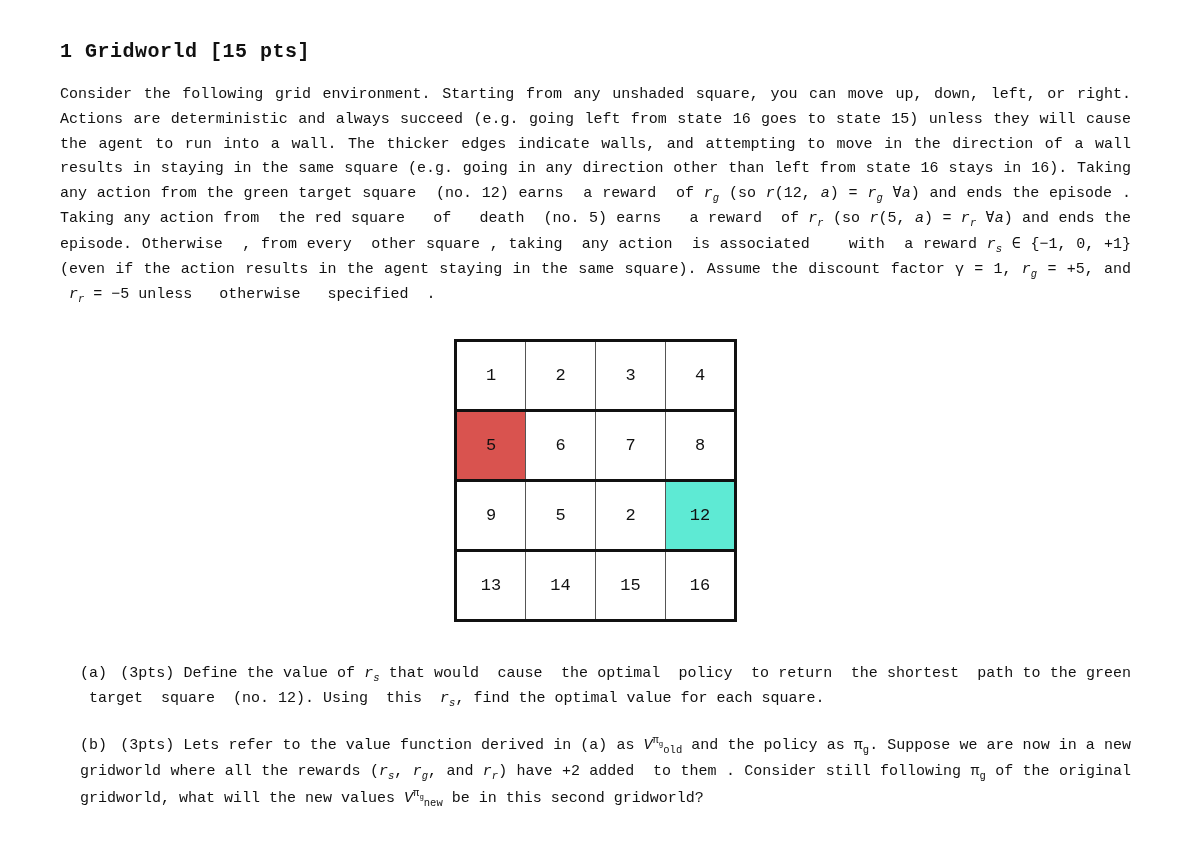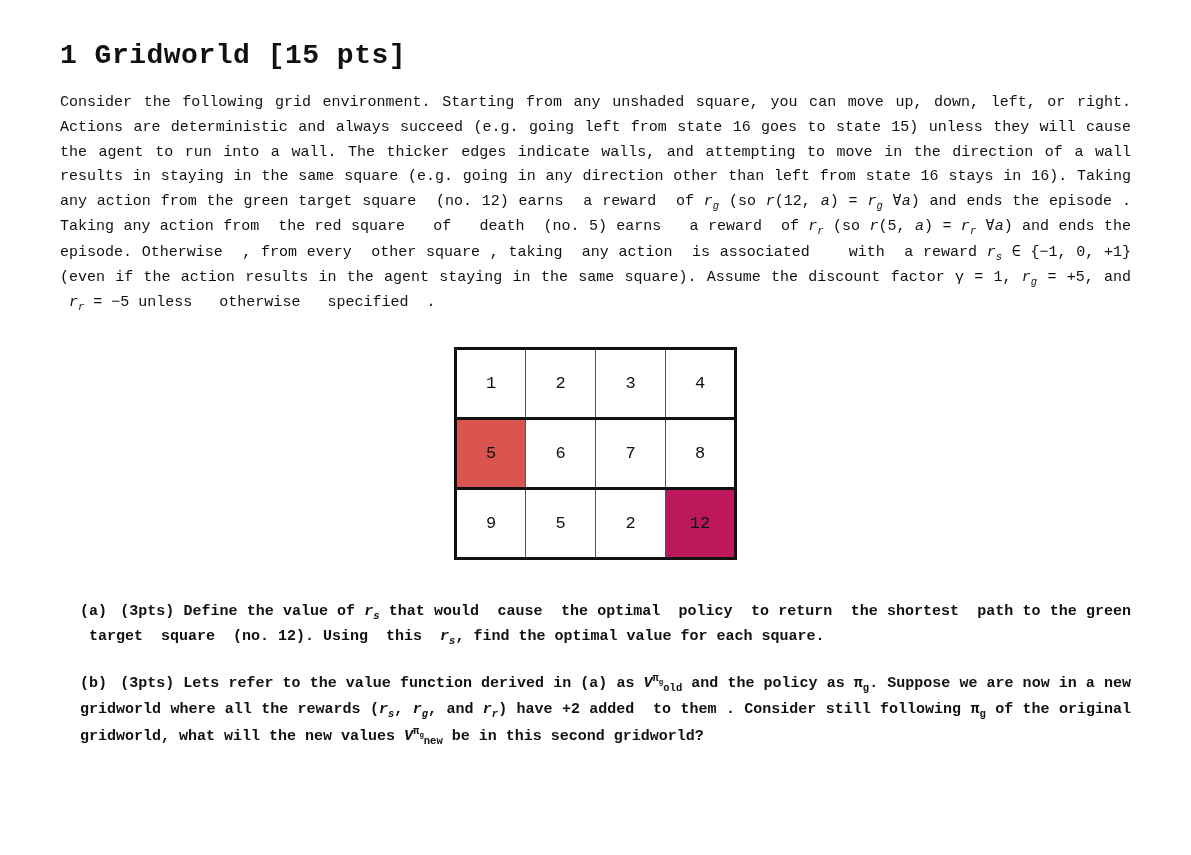--- a/index.html
+++ b/index.html
@@ -5,21 +5,21 @@
     * { box-sizing: border-box; margin: 0; padding: 0; }
     body {
       background: #fff;
       font-family: 'Courier New', Courier, monospace;
       font-size: 15px;
       color: #111;
       padding: 40px 60px;
       max-width: 1191px;
     }
     h1 {
-      font-size: 28px;
+      font-size: 20px;
       font-weight: bold;
       margin-bottom: 20px;
       letter-spacing: 0.5px;
     }
     .content-text {
       line-height: 1.65;
       margin-bottom: 24px;
       text-align: justify;
     }
     .grid-container {
@@ -34,35 +34,34 @@
     .grid-table td {
       width: 70px;
       height: 70px;
       text-align: center;
       vertical-align: middle;
       font-size: 17px;
       border: 1.5px solid #555;
       position: relative;
     }
     .cell-green {
-      background-color: #be185d;
+      background-color: #5eead4;
     }
     .cell-red {
       background-color: #d9534f;
     }
     
     .border-top-thick { border-top: 3px solid #111 !important; }
     .border-bottom-thick { border-bottom: 3px solid #111 !important; }
     .border-left-thick { border-left: 3px solid #111 !important; }
     .border-right-thick { border-right: 3px solid #111 !important; }
 
     .question {
       margin-bottom: 20px;
       padding-left: 20px;
-      font-weight: bold;
     }
     .question-text {
       line-height: 1.65;
       text-align: justify;
     }
     .q-label {
       display: inline-block;
       margin-right: 4px;
     }
     sup, sub {
@@ -105,20 +104,26 @@
         <td class="border-right-thick border-bottom-thick">8</td>
       </tr>
 
       <tr>
         <td class="border-left-thick border-bottom-thick">9</td>
         <td class="border-bottom-thick">5</td>
         <td class="border-bottom-thick">2</td>
         <td class="cell-green border-right-thick border-bottom-thick">12</td>
       </tr>
 
+      <tr>
+        <td class="border-left-thick border-bottom-thick">13</td>
+        <td class="border-bottom-thick">14</td>
+        <td class="border-bottom-thick">15</td>
+        <td class="border-right-thick border-bottom-thick">16</td>
+      </tr>
     </tbody>
   </table>
 </div>
 
 <div class="question">
   <div class="question-text">
     <span class="q-label">(a)</span>
     (3pts) Define the value of <em>r<sub>s</sub></em> that would &nbsp;cause &nbsp;the optimal &nbsp;policy &nbsp;to return &nbsp;the shortest &nbsp;path
     to the green &nbsp;target &nbsp;square &nbsp;(no. 12). Using &nbsp;this &nbsp;<em>r<sub>s</sub></em>, find the optimal value for each square.
   </div>

